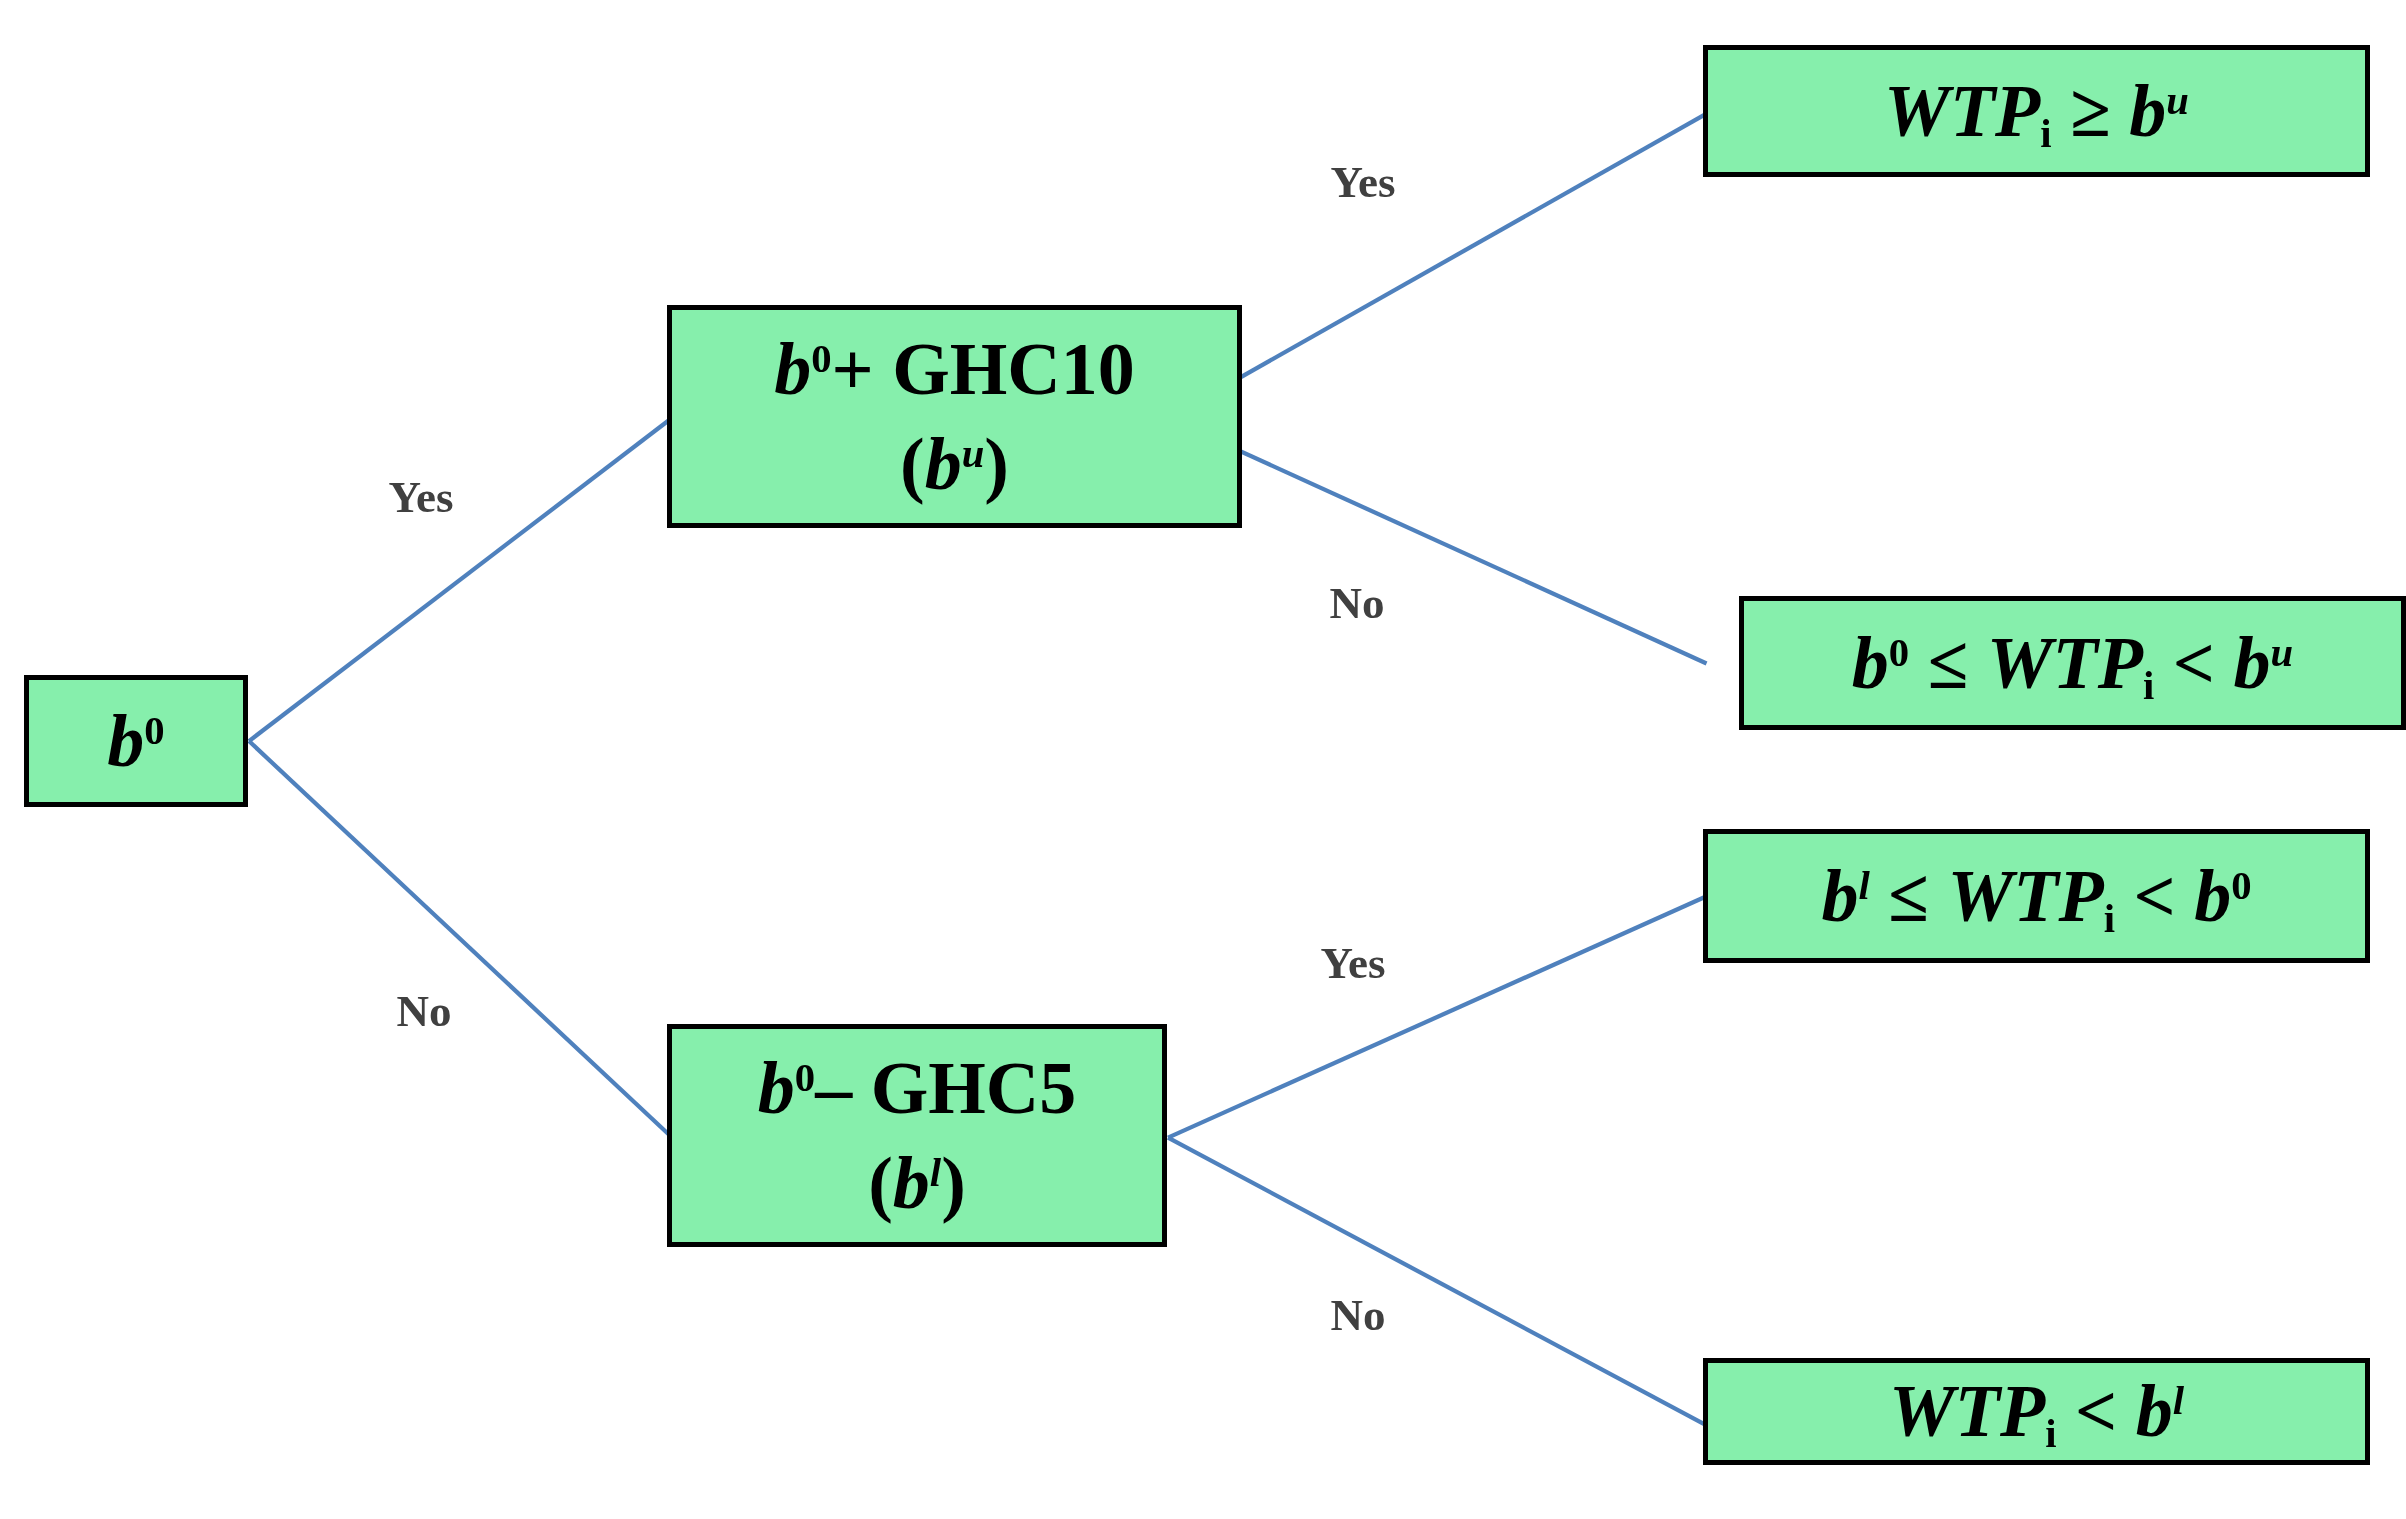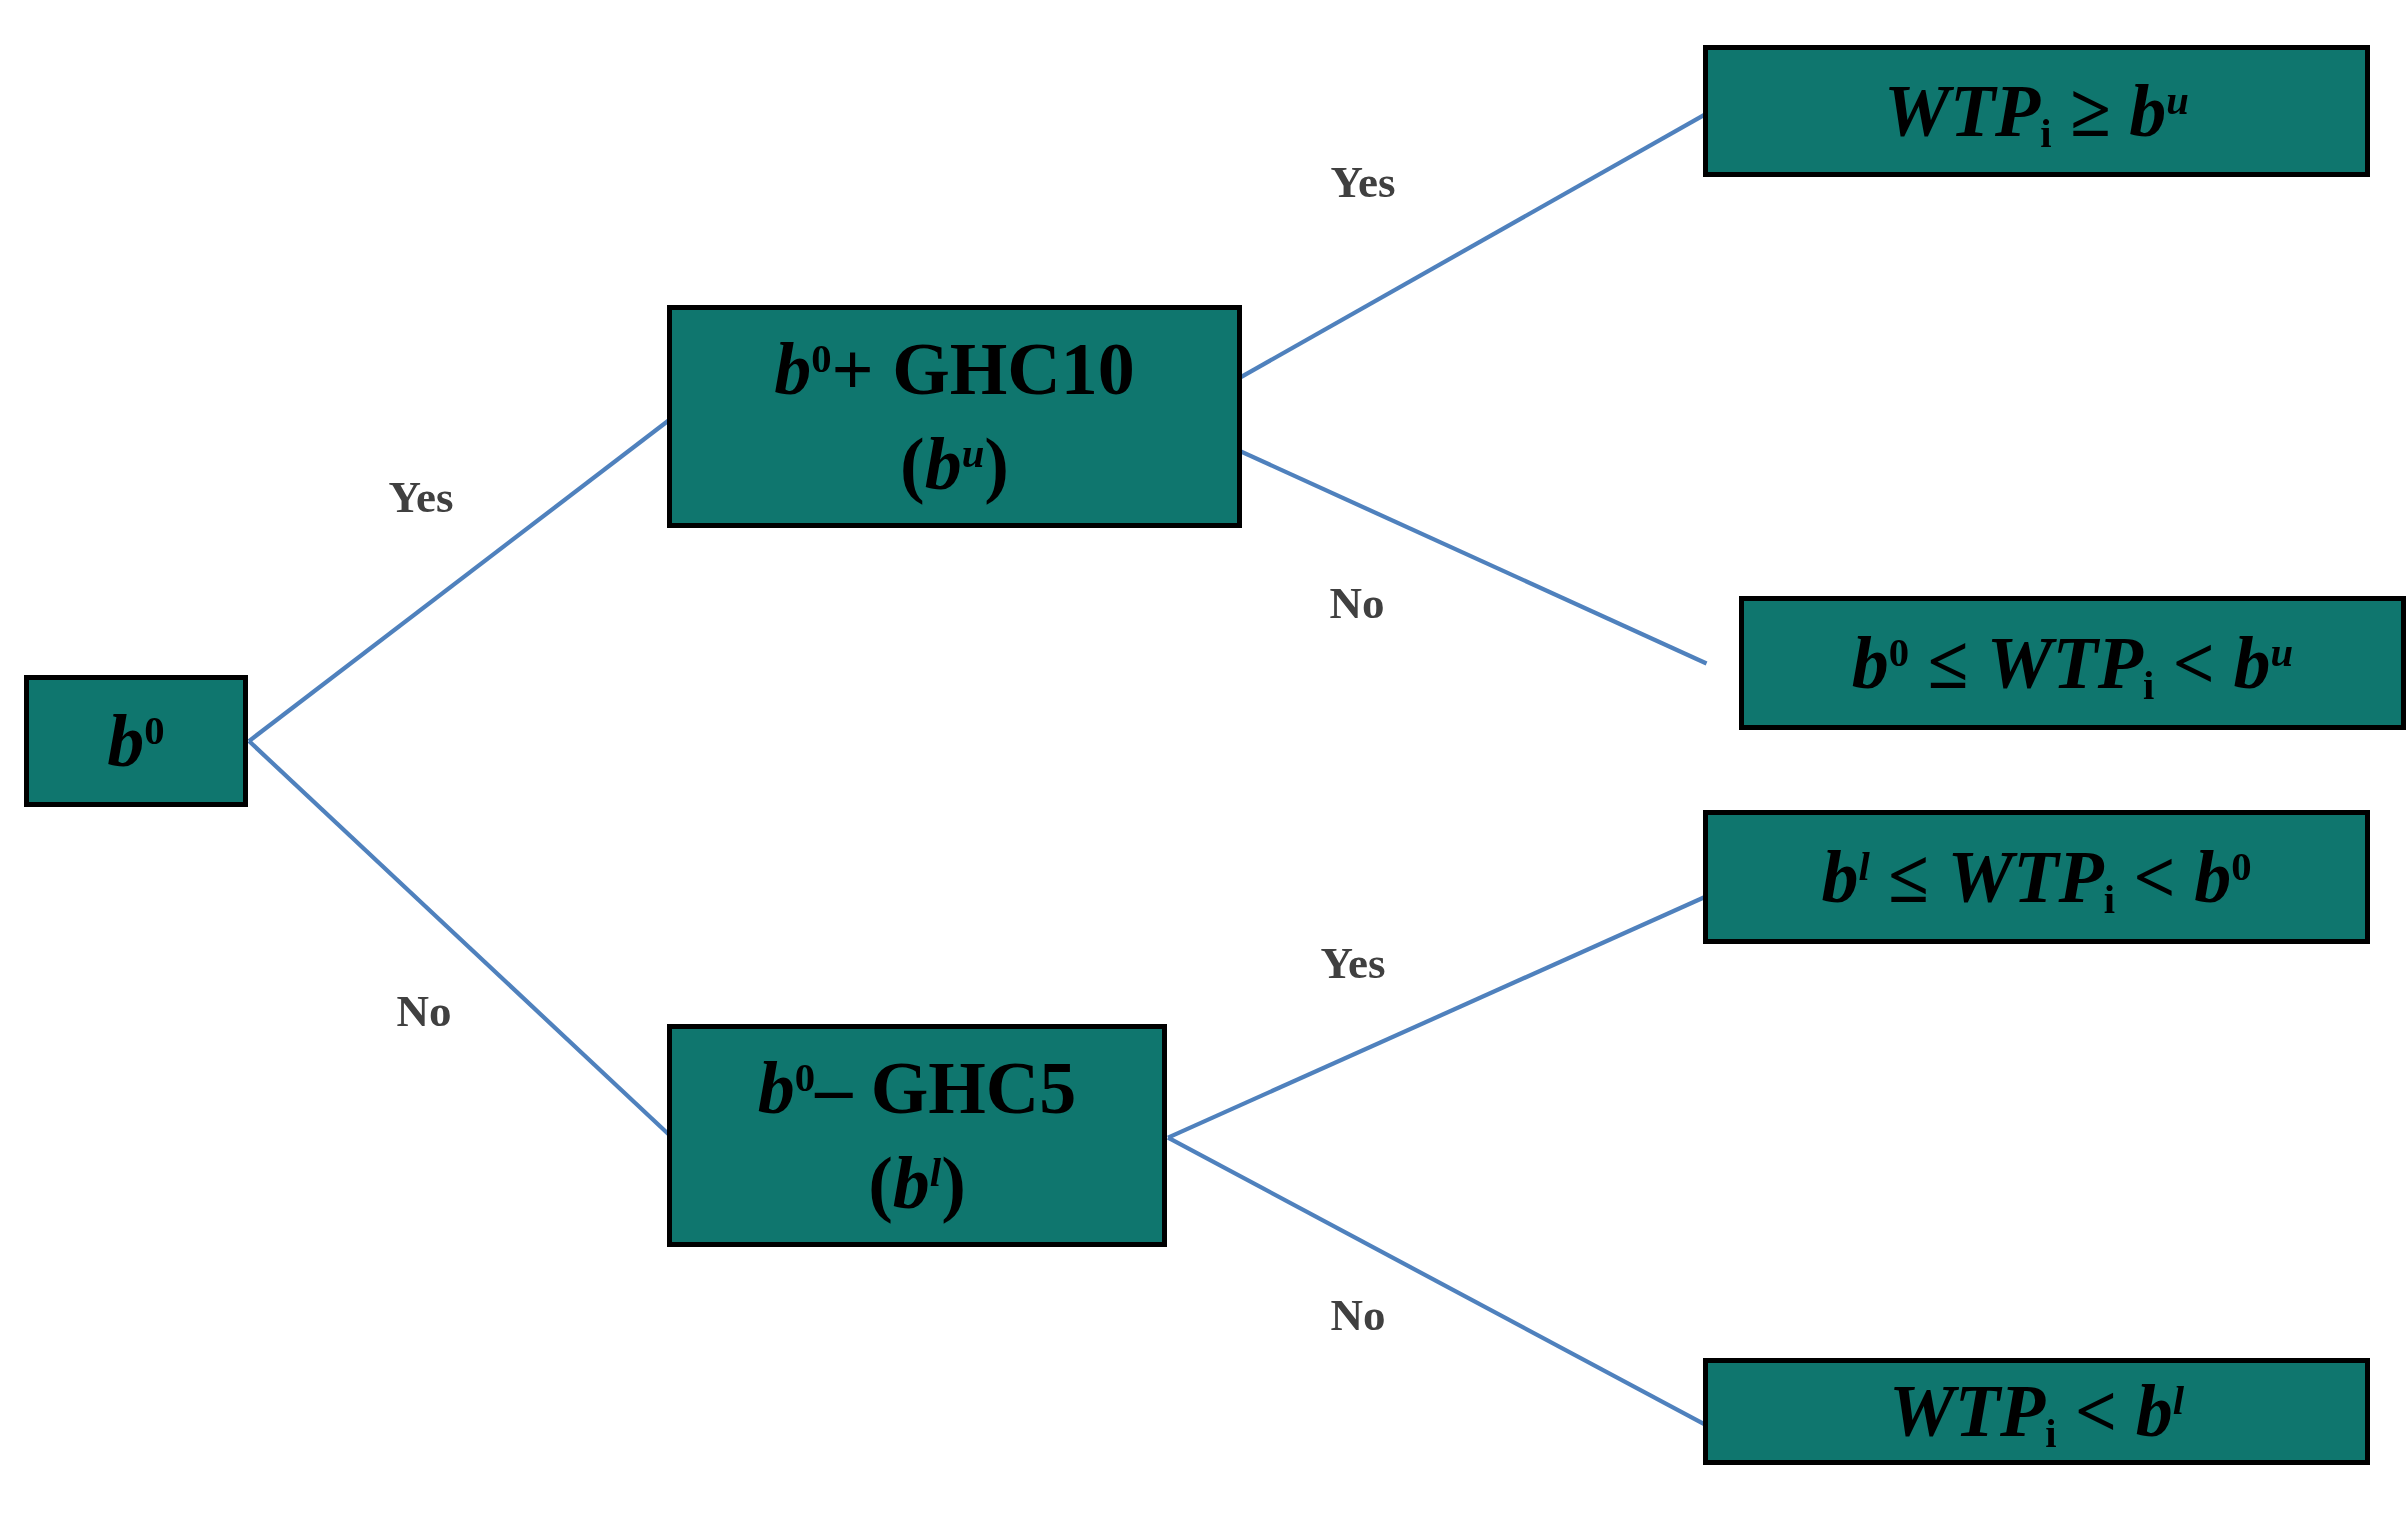--- a/index.html
+++ b/index.html
@@ -23,38 +23,38 @@
     height: 1520px;
   }
   #edge-svg line {
     stroke: #4f81bd;
     stroke-width: 4.5;
     fill: none;
   }
   .node-box {
     position: absolute;
     box-sizing: border-box;
-    background: #0f766e;
+    background: #86efac;
     border: 5.7px solid #000000;
     color: #000000;
     display: flex;
     flex-direction: column;
     align-items: center;
     justify-content: center;
     font-weight: 700;
     font-size: 74px;
     line-height: 1.28;
     white-space: nowrap;
   }
   .node-root    { left: 24px;   top: 675px;  width: 224px; height: 132px; text-align: right; }
   .node-upper   { left: 667px;  top: 305px;  width: 575px; height: 223px; }
   .node-lower   { left: 667px;  top: 1024px; width: 500px; height: 223px; }
   .node-leaf1   { left: 1703px; top: 45px;   width: 667px; height: 132px; }
   .node-leaf2   { left: 1703px; top: 596px;  width: 667px; height: 134px; margin-left: 36px; }
-  .node-leaf3   { left: 1703px; top: 810px;  width: 667px; height: 134px; }
+  .node-leaf3   { left: 1703px; top: 829px;  width: 667px; height: 134px; }
   .node-leaf4   { left: 1703px; top: 1358px; width: 667px; height: 107px; }
 
   .edge-label {
     position: absolute;
     transform: translate(-50%, -50%);
     font-weight: 700;
     font-size: 45px;
     color: #404040;
     white-space: nowrap;
   }

